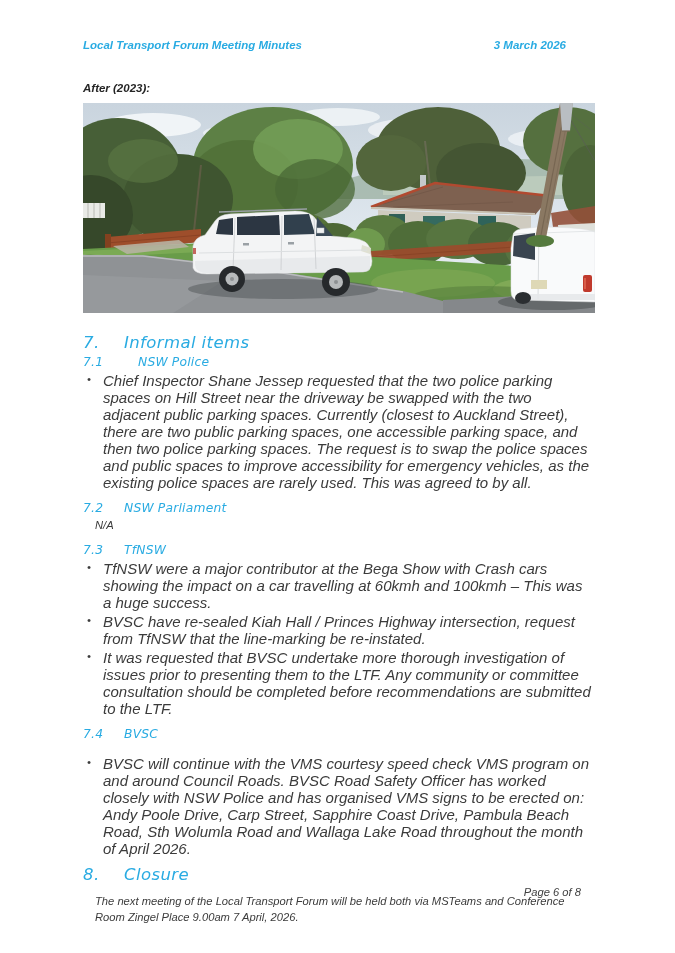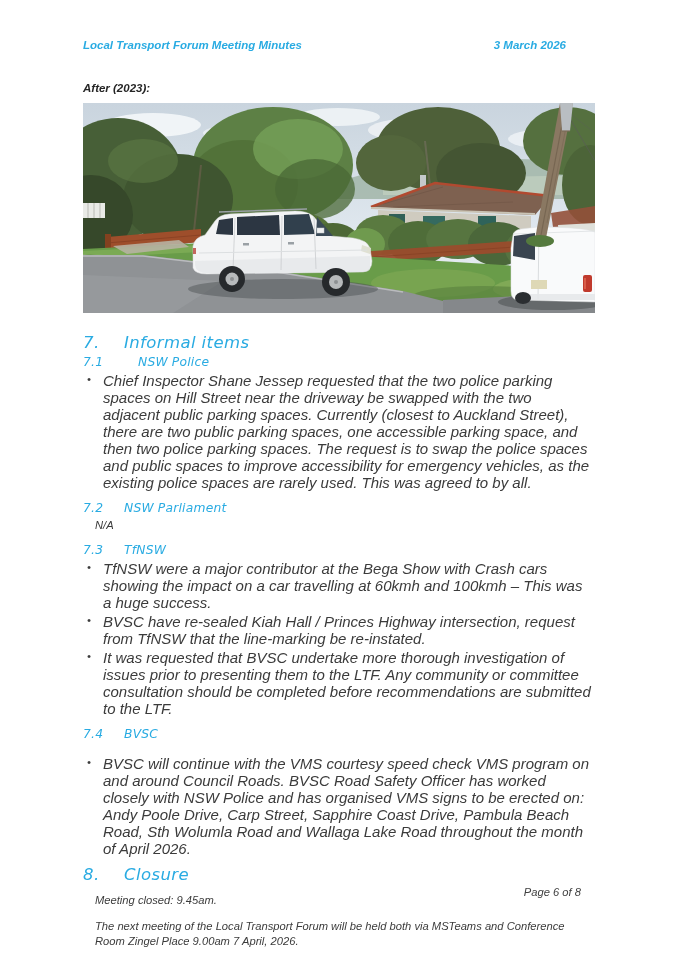--- a/index.html
+++ b/index.html
@@ -261,20 +261,19 @@
     </div>
     <div class="spacer-before-bullet"></div>
     <ul class="bullets">
       <li>BVSC will continue with the VMS courtesy speed check VMS program on and around Council Roads. BVSC Road Safety Officer has worked closely with NSW Police and has organised VMS signs to be erected on: Andy Poole Drive, Carp Street, Sapphire Coast Drive, Pambula Beach Road, Sth Wolumla Road and Wallaga Lake Road throughout the month of April 2026.</li>
     </ul>
 
     <div class="sec-head closure-head">
       <span class="num">8.</span>
       <span>Closure</span>
     </div>
-    <p class="para closure-p1">Meeting closed: 9.45am.</p>
     <p class="para closure-p2">The next meeting of the Local Transport Forum will be held both via MSTeams and Conference Room Zingel Place 9.00am 7 April, 2026.</p>
 
   </div>
 
   <div class="page-number">Page 6 of 8</div>
 
 </div>
 
 </body></html>

